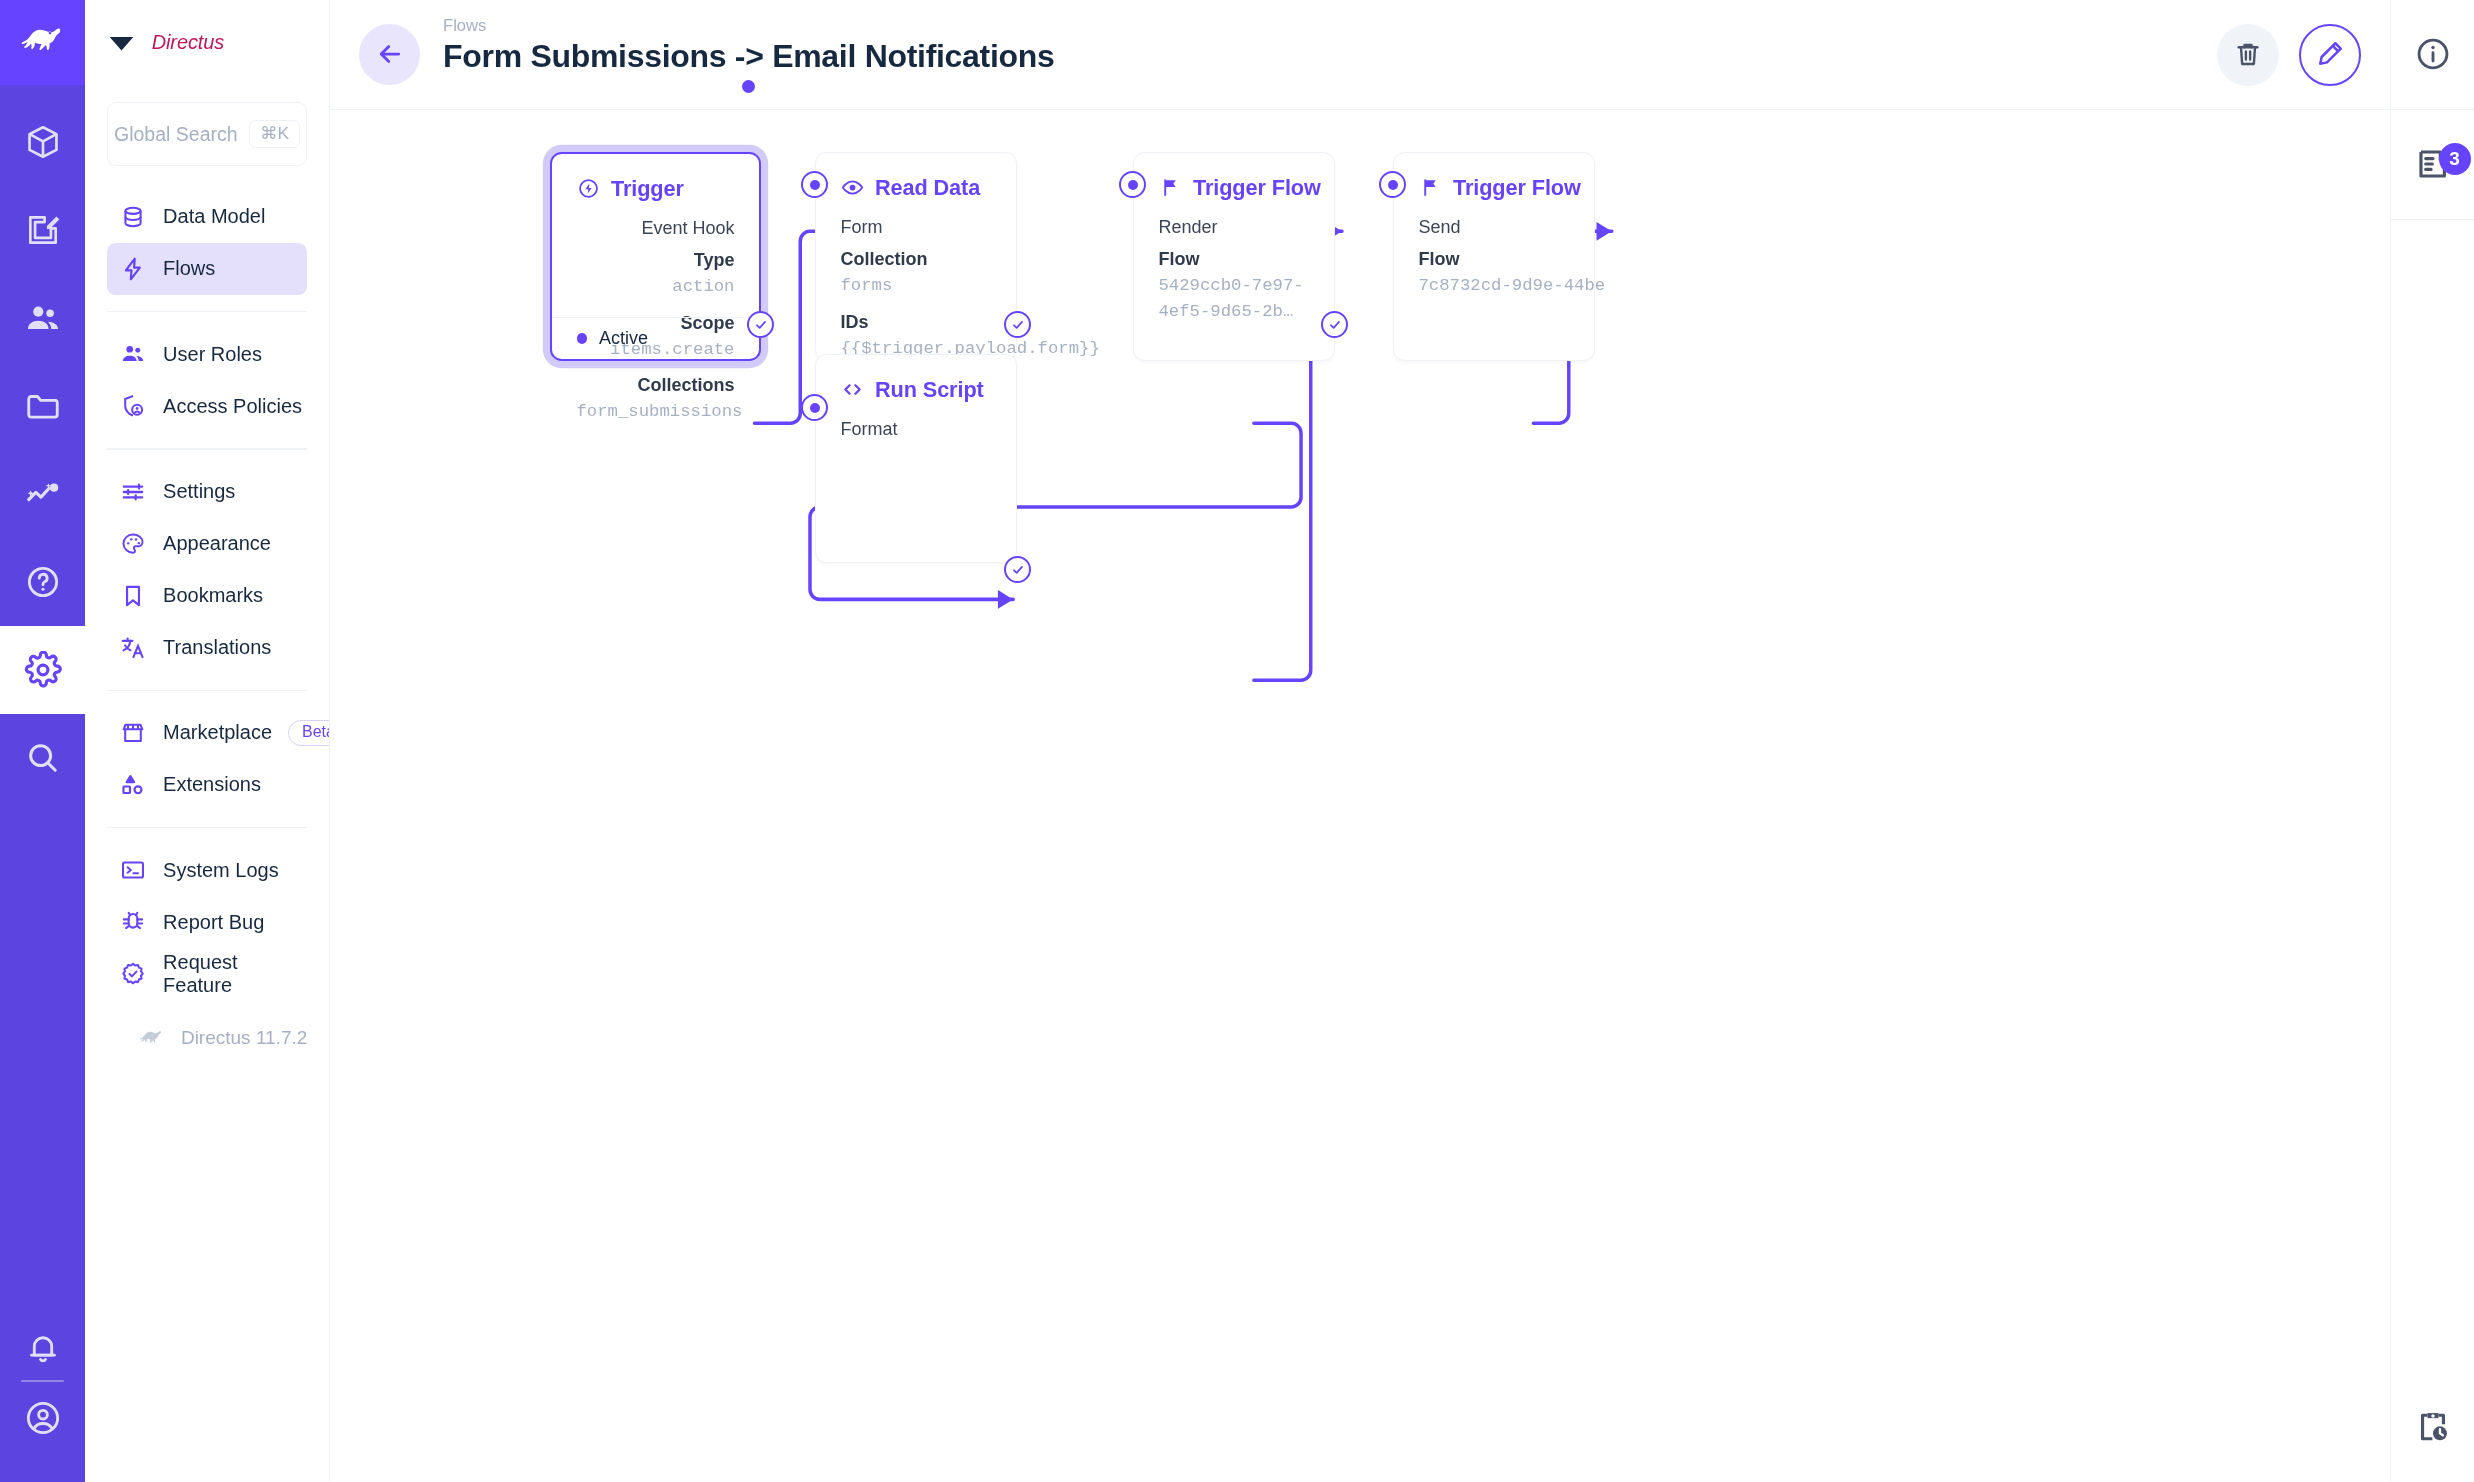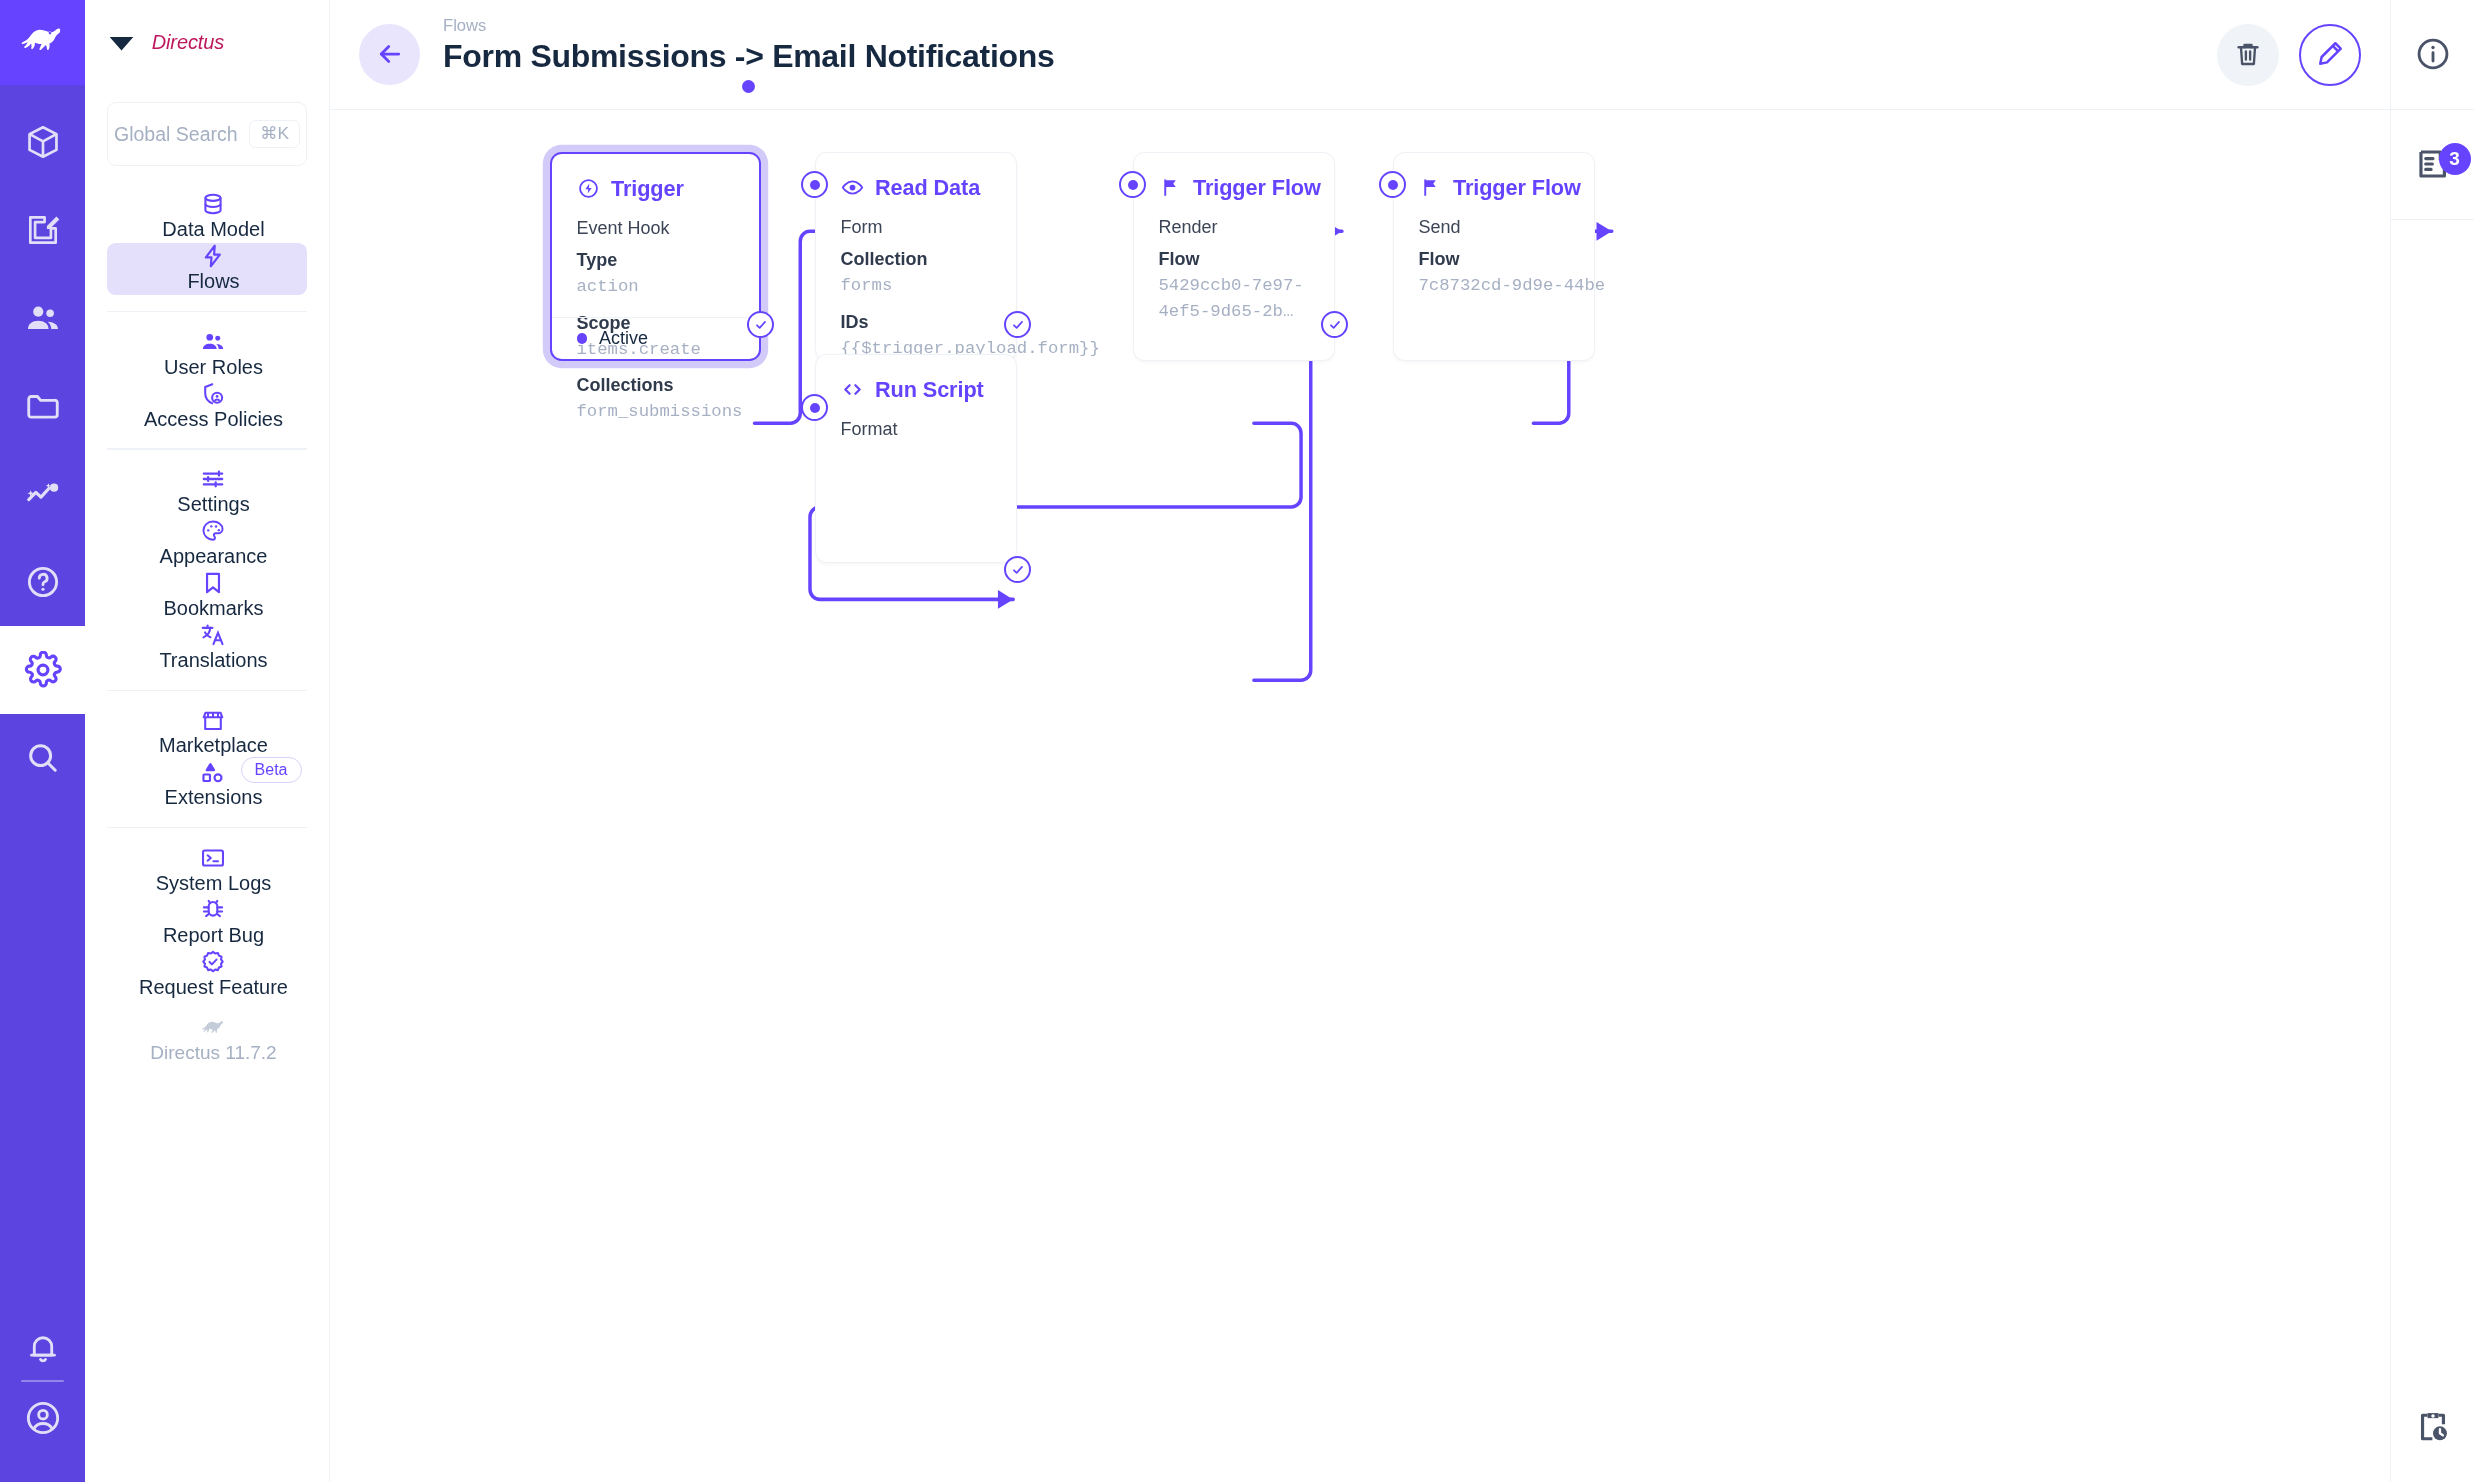--- a/index.html
+++ b/index.html
@@ -55,23 +55,23 @@
     display: flex; align-items: center; justify-content: center; gap: 11.6px;
     background:#fff;
   }
   .sb-search-ph { font-size: 19.5px; color: #a6b0c3; }
   .sb-kbd {
     border: 1.4px solid #eef1f6; border-radius: 6.5px; padding: 3.6px 10px 5px;
     font-size: 17.3px; color: #a6b0c3; line-height: 1;
   }
   .sb-section { margin-top: 24.5px; }
   .sb-item {
-    display: flex; align-items: center; gap: 0;
+    display: flex; align-items: center; gap: 16px;
     height: 52px; margin: 0 21.7px; padding-left: 13px;
-    border-radius: 8.7px; color: #172940; font-size: 20px; flex-direction: column;
+    border-radius: 8.7px; color: #172940; font-size: 20px;
   }
   .sb-item .ico { width: 27.4px; height: 27.4px; flex:0 0 27.4px; display:flex; align-items:center; justify-content:center;}
   .sb-item.active { background: #e4e0fb; }
   .sb-item.muted { color: #a6b0c3; justify-content: flex-end; }
   .sb-hr { height: 1.4px; background: #eef1f6; margin: 16px 21.7px; }
   .sb-badge {
     margin-left: auto; margin-right: 5.8px;
     border: 1.4px solid #d8d2f9; color: #6644ff; border-radius: 721px;
     font-size: 16px; padding: 2.2px 13px 3.6px;
   }
@@ -517,21 +517,21 @@
         </g>
         <g fill="#6644ff">
 
           <path d="M985 168 l-22 -13 v26 z"></path>
           <path d="M985 678 l-22 -13 v26 z"></path>
           <path d="M1459 168 l-22 -13 v26 z"></path>
           <path d="M1848 168 l-22 -13 v26 z"></path>
         </g>
       </svg>
 
-      <div class="node selected" style="left:220px; top:42px; width:211px; height:209px;">
+      <div class="node selected" style="left:220px; top:42px; width:211px; height:209px;text-align:right;">
         <div class="node-head" style="padding:21.7px 0 0 24.5px; font-size:21.7px;">
           <span class="hico">
             <svg width="23" height="23" viewBox="0 0 24 24" fill="none" stroke="#6644ff" stroke-width="1.9" stroke-linejoin="round">
               <circle cx="12" cy="12" r="8.8"></circle>
                 <path d="m12.9 6.8-4.2 6h3l-.5 4.4 4.1-5.6h-2.9z" fill="#6644ff" stroke="none"></path>
             </svg>
           </span>
           <span>Trigger</span>
         </div>
         <div class="node-body" style="padding:13px 24.5px 0 24.5px;">

